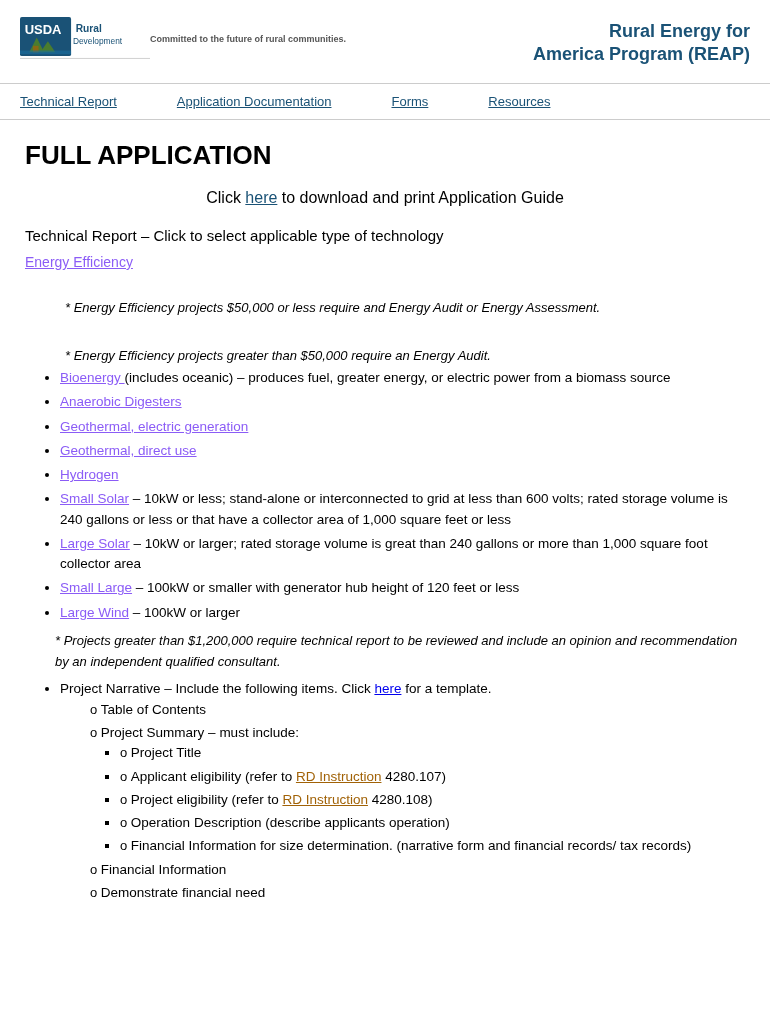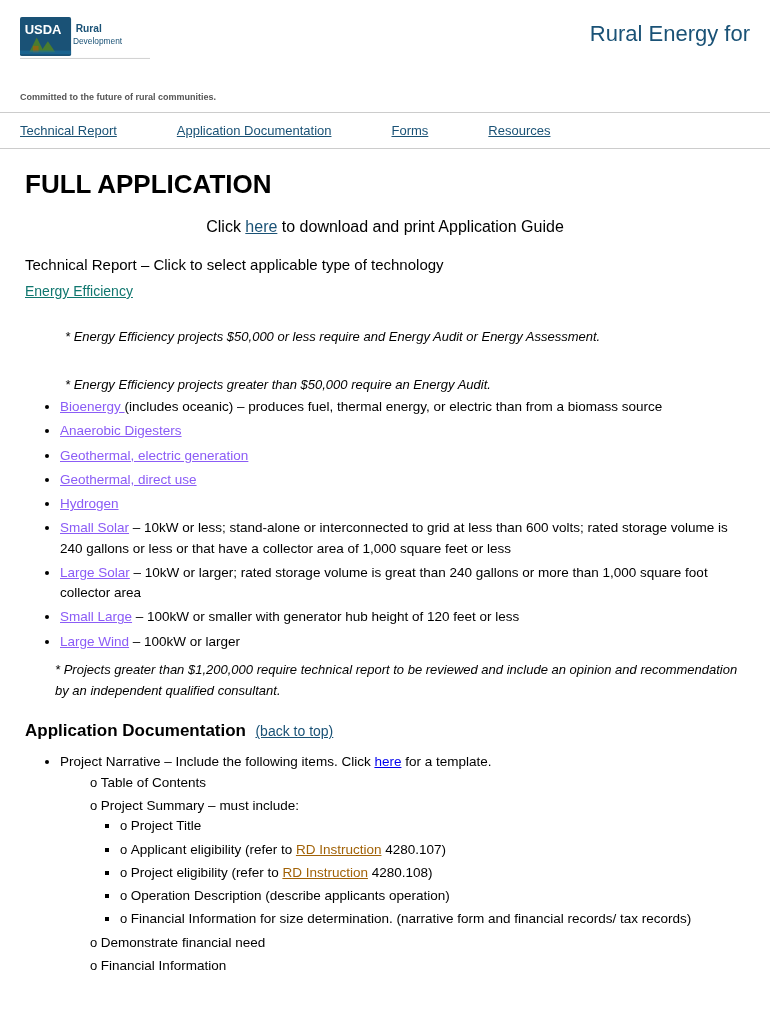--- a/index.html
+++ b/index.html
@@ -28,28 +28,28 @@
       color: #555;
       margin-top: 19px;
       font-weight: bold;
     }
     .header-title {
       text-align: right;
       padding-top: 5px;
     }
     .header-title-text {
       color: #1a5276;
-      font-size: 22px;
-      font-weight: normal;
+      font-size: 18px;
+      font-weight: bold;
       line-height: 1.3;
     }
     
     .usda-logo {
       display: flex;
-      flex-direction: column;
+      flex-direction: row;
       align-items: flex-start;
     }
     .usda-logo svg {
       width: 130px;
       height: 58px;
     }
     
     .nav-bar {
       display: flex;
       flex-direction: row;
@@ -85,21 +85,21 @@
     }
     .section-heading {
       font-size: 15px;
       font-weight: bold;
       margin-bottom: 10px;
     }
     .section-heading span {
       font-weight: normal;
     }
     .energy-efficiency-link {
-      color: #0f766e;
+      color: #8b5cf6;
       text-decoration: underline;
       display: block;
       margin-bottom: 8px;
       cursor: pointer;
     }
     .italic-note {
       font-style: italic;
       font-size: 13px;
       margin-left: 40px;
       display: block;
@@ -203,20 +203,21 @@
       <polygon points="22,40 30,28 38,40" fill="#4a7c2f"></polygon>
       <rect x="14" y="33" width="6" height="7" fill="#8b6914"></rect>
 
       <rect x="0" y="38" width="55" height="4" fill="#1a6fa0" opacity="0.6"></rect>
     </svg>
     <span class="logo-tagline">Committed to the future of rural communities.</span>
   </div>
   <div class="header-title">
     <div class="header-title-text">
       <span>Rural Energy for</span><br>
+      <span>America Program (REAP)</span>
     </div>
   </div>
 </div>
 
 <div class="nav-bar">
   <a class="nav-link" href="#">Technical Report</a>
   <a class="nav-link" href="#">Application Documentation</a>
   <a class="nav-link" href="#">Forms</a>
   <a class="nav-link" href="#">Resources</a>
 </div>
@@ -234,21 +235,21 @@
   </p>
 
   <a class="energy-efficiency-link" href="#">Energy Efficiency</a>
 
   <span class="italic-note">* Energy Efficiency projects $50,000 or less require and Energy Audit or Energy Assessment.</span>
   <span class="italic-note">* Energy Efficiency projects greater than $50,000 require an Energy Audit.</span>
 
 
   <ul class="bullet-list">
     <li>
-      <a href="#">Bioenergy </a><span>(includes oceanic) – produces fuel, thermal energy, or electric than from a biomass source</span>
+      <a href="#">Bioenergy </a><span>(includes oceanic) – produces fuel, greater energy, or electric power from a biomass source</span>
     </li>
     <li>
       <a href="#">Anaerobic Digesters</a>
     </li>
     <li>
       <a href="#">Geothermal, electric generation</a>
     </li>
     <li>
       <a href="#">Geothermal, direct use</a>
     </li>
@@ -264,43 +265,39 @@
     <li>
       <a href="#">Small Large</a><span> – 100kW or smaller with generator hub height of 120 feet or less</span>
     </li>
     <li>
       <a href="#">Large Wind</a><span> – 100kW or larger</span>
     </li>
   </ul>
 
   <span class="footnote">* Projects greater than $1,200,000 require technical report to be reviewed and include an opinion and recommendation by an independent qualified consultant.</span>
 
-  <h2 class="app-doc-heading">
-    <span>Application Documentation</span>
-    &nbsp;<a href="#">(back to top)</a>
-  </h2>
 
   <ul class="main-list">
     <li>
       <span>Project Narrative – Include the following items. Click </span><a href="#">here</a><span> for a template.</span>
       <ul class="sub-list-o">
         <li><span>Table of Contents</span></li>
         <li>
           <span>Project Summary – must include:</span>
           <ul class="sub-list-square">
             <li><span>Project Title</span></li>
             <li>
               <span>Applicant eligibility (refer to </span><a href="#">RD Instruction</a><span> 4280.107)</span>
             </li>
             <li>
               <span>Project eligibility (refer to </span><a href="#">RD Instruction</a><span> 4280.108)</span>
             </li>
             <li><span>Operation Description (describe applicants operation)</span></li>
             <li><span>Financial Information for size determination. (narrative form and financial records/ tax records)</span></li>
           </ul>
         </li>
+        <li><span>Financial Information</span></li>
         <li><span>Demonstrate financial need</span></li>
-        <li><span>Financial Information</span></li>
       </ul>
     </li>
   </ul>
 
 </div>
 
 </body></html>

